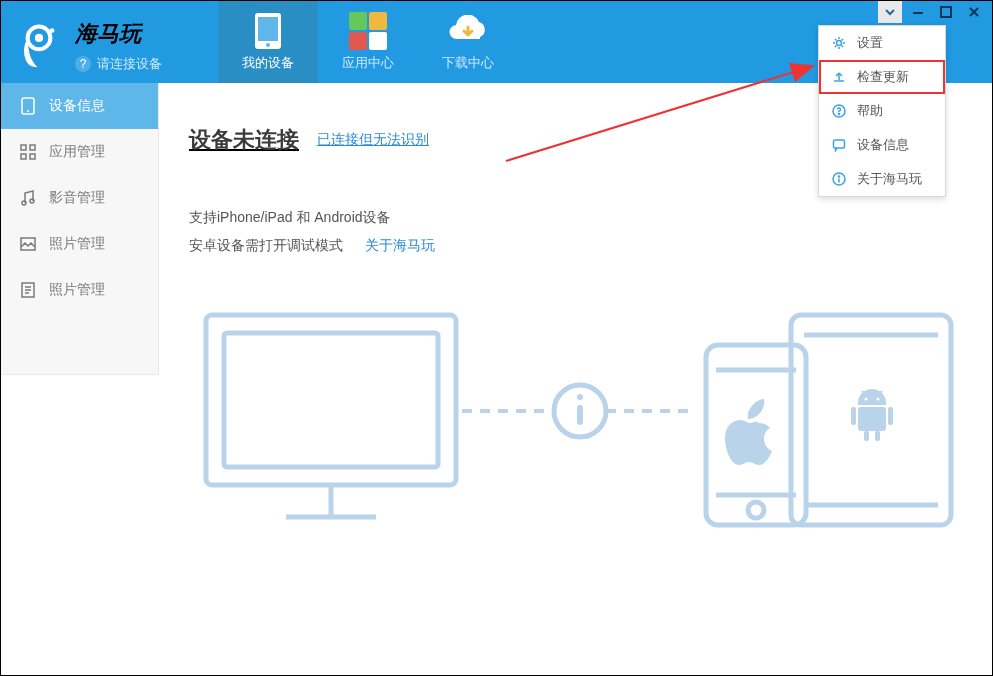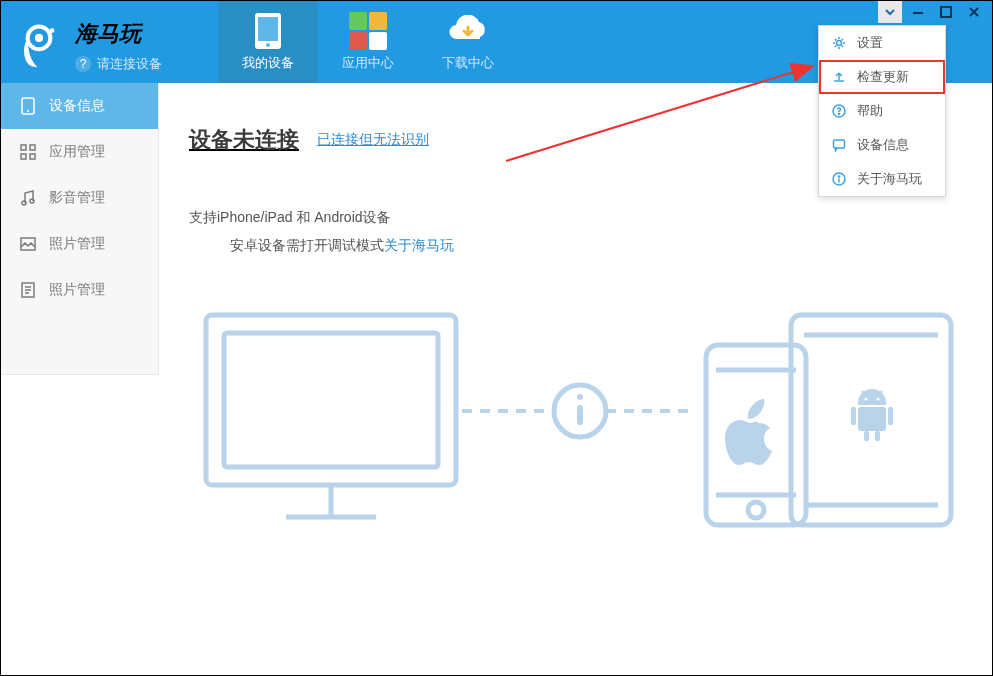--- a/index.html
+++ b/index.html
@@ -88,21 +88,21 @@
   
   .main {
     flex:1; padding:42px 30px 0 30px; position:relative;
   }
   .title-row { display:flex; align-items:center; gap:18px;text-decoration:underline;}
   .page-title { font-size:22px; font-weight:700; color:#3b3b3b;}
   .link {
     color:#2a8ad6; text-decoration:underline; font-size:14px; cursor:pointer;
   }
   .desc-block { margin-top:48px; color:#555; font-size:14px; line-height:2;}
-  .desc-block .row2 { display:flex; align-items:center;margin-left:41px;}
+  .desc-block .row2 { display:flex; gap:22px; align-items:center;}
   .illustration {
     position:absolute; left:10px; bottom:120px; right:30px;
     display:flex; align-items:center; justify-content:center;
   }
   
   .menu {
     position:absolute; top:24px; right:46px;
     width:128px;
     background:#fff;
     border:1px solid #d8d8d8;

